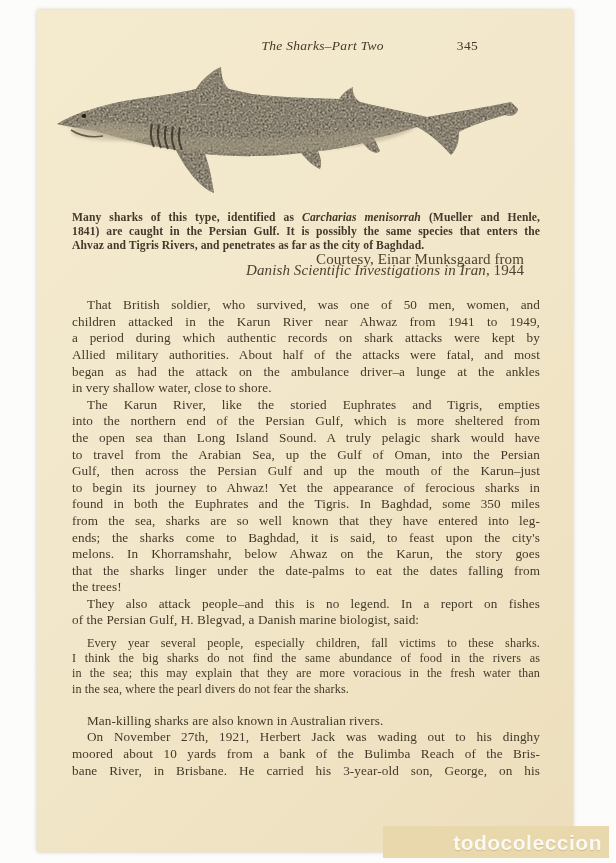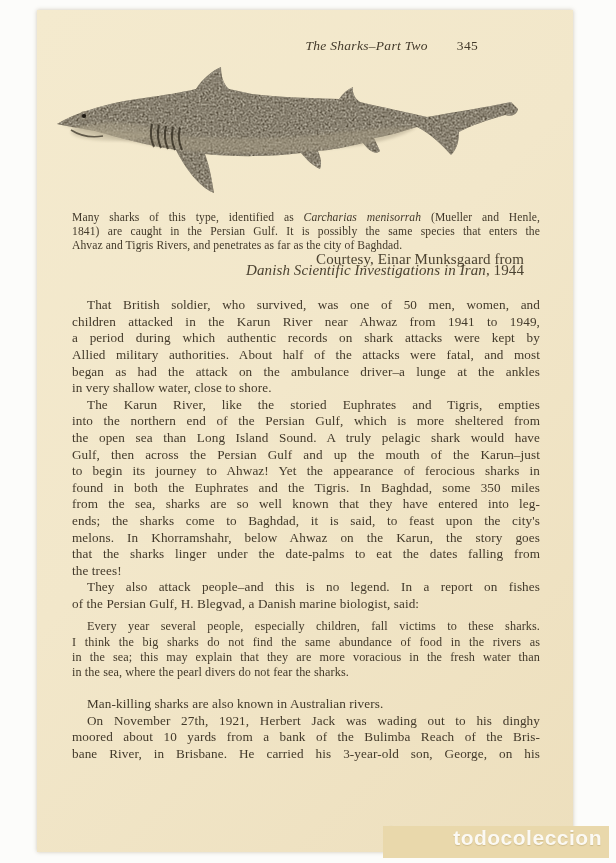--- a/index.html
+++ b/index.html
@@ -18,42 +18,42 @@
     color:var(--ink);
   }
   
   .running-head{
     margin:28px 0 0 35px;width:468px;height:17px;
     display:flex;justify-content:flex-end;align-items:baseline;
     gap:29px;padding-right:62px;box-sizing:border-box;
     font-size:13.5px;letter-spacing:.3px;
   }
   .rh-title{font-style:italic;}
-  .rh-num{font-style:normal;}
+  .rh-num{font-style:normal;margin-left:44px;}
   
   .figure{position:relative;margin:7px 0 0 18px;width:473px;height:145px;}
   .figure svg{display:block;}
   
-  .caption{margin:4px 0 0 35px;width:468px;font-size:11.6px;line-height:14px;}
+  .caption{margin:4px 0 0 35px;width:468px;font-size:11.6px;line-height:14px;font-weight:bold;}
   .credit{margin:1px 0 0 35px;width:468px;font-size:15px;line-height:10.6px;
           padding-right:16px;box-sizing:border-box;color:#4b4231;}
   .credit .bl{text-align:right !important;text-align-last:right !important;}
   
   .bodycol{margin:22px 0 0 35px;width:468px;font-size:13.2px;line-height:16.6px;}
   .para{margin:0;}
   .para.quote{margin-top:7px;font-size:12.2px;line-height:15.2px;}
   .para.after-quote{margin-top:16px;}
   .bl{text-align:justify;text-align-last:justify;letter-spacing:.1px;}
   .bl.endline{text-align-last:left;}
   .bl.ind{padding-left:15px;box-sizing:border-box;}
   
   .wm-band{
     position:absolute;left:383px;top:826px;width:226px;height:32px;
     background:var(--band);
-    display:flex;justify-content:flex-end;
+    display:flex;align-items:flex-end;justify-content:flex-end;
     padding:0 7px 3px 4px;box-sizing:border-box;
   }
   .wm-text{
     font-family:"Liberation Sans","DejaVu Sans",sans-serif;
     font-weight:bold;font-size:21px;line-height:24px;letter-spacing:.5px;
     color:var(--wmtext);
     text-shadow:0 1px 1px rgba(160,135,80,.35);
   }
   .smudge{
     position:absolute;left:386px;top:825px;width:10px;height:10px;border-radius:50%;
@@ -129,20 +129,21 @@
         <div class="bl">children attacked in the Karun River near Ahwaz from 1941 to 1949,</div>
         <div class="bl">a period during which authentic records on shark attacks were kept by</div>
         <div class="bl">Allied military authorities. About half of the attacks were fatal, and most</div>
         <div class="bl">began as had the attack on the ambulance driver–a lunge at the ankles</div>
         <div class="bl endline">in very shallow water, close to shore.</div>
       </div>
     <div class="para">
         <div class="bl ind">The Karun River, like the storied Euphrates and Tigris, empties</div>
         <div class="bl">into the northern end of the Persian Gulf, which is more sheltered from</div>
         <div class="bl">the open sea than Long Island Sound. A truly pelagic shark would have</div>
+        <div class="bl">to travel from the Arabian Sea, up the Gulf of Oman, into the Persian</div>
         <div class="bl">Gulf, then across the Persian Gulf and up the mouth of the Karun–just</div>
         <div class="bl">to begin its journey to Ahwaz! Yet the appearance of ferocious sharks in</div>
         <div class="bl">found in both the Euphrates and the Tigris. In Baghdad, some 350 miles</div>
         <div class="bl">from the sea, sharks are so well known that they have entered into leg-</div>
         <div class="bl">ends; the sharks come to Baghdad, it is said, to feast upon the city's</div>
         <div class="bl">melons. In Khorramshahr, below Ahwaz on the Karun, the story goes</div>
         <div class="bl">that the sharks linger under the date-palms to eat the dates falling from</div>
         <div class="bl endline">the trees!</div>
       </div>
     <div class="para">

